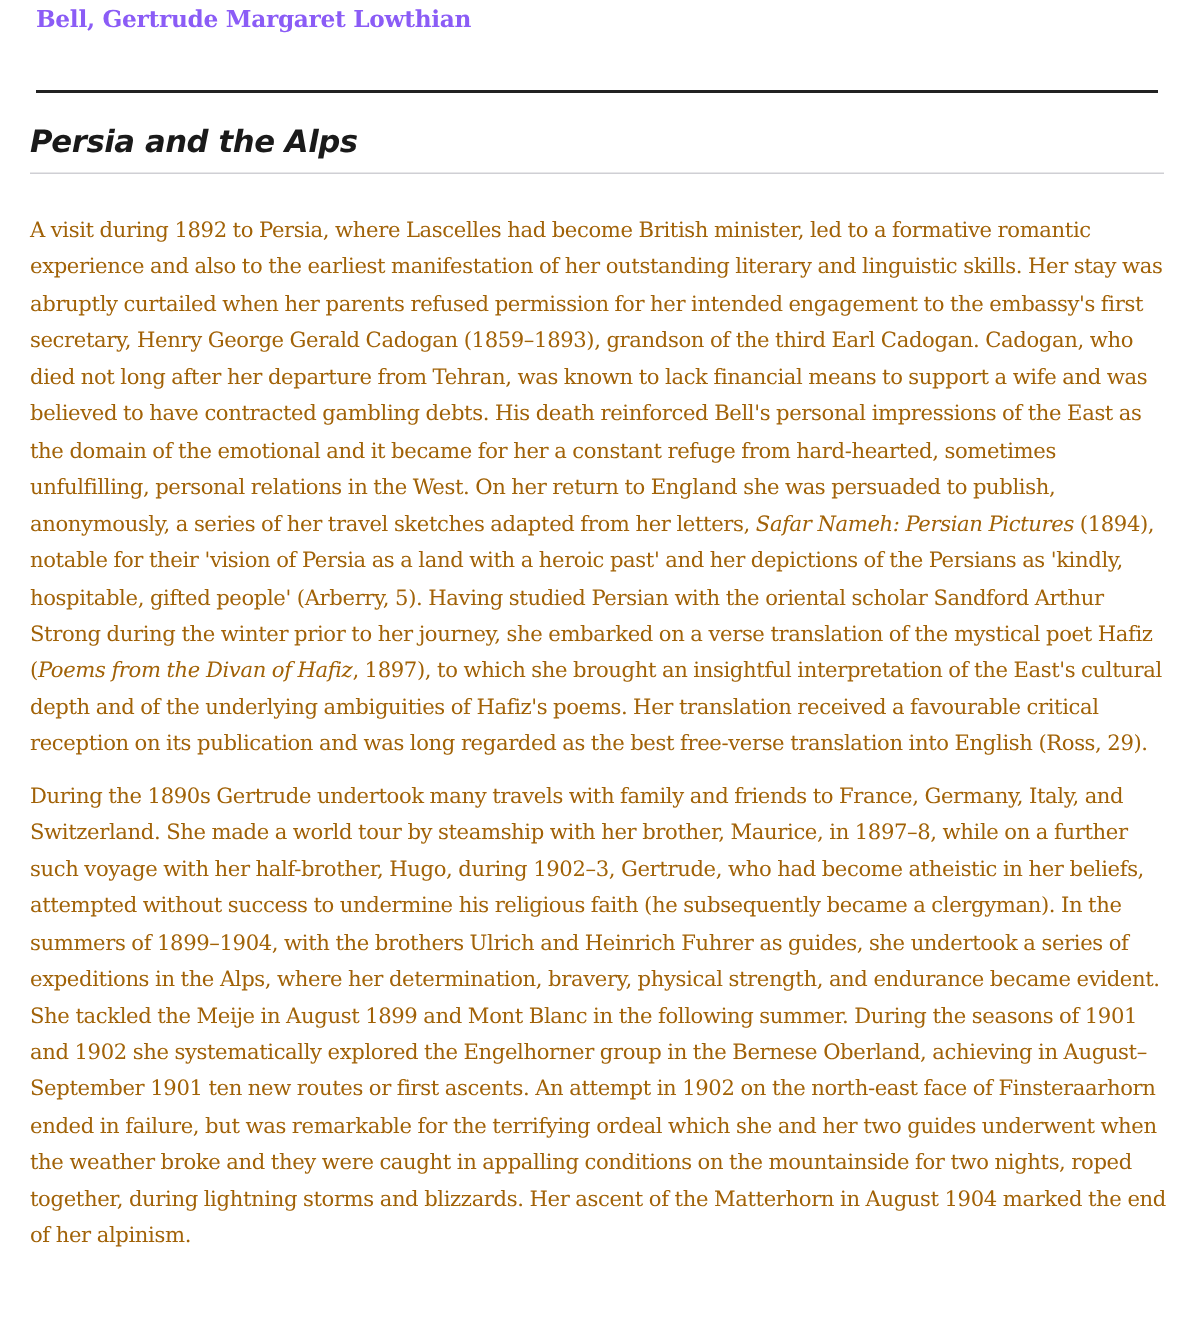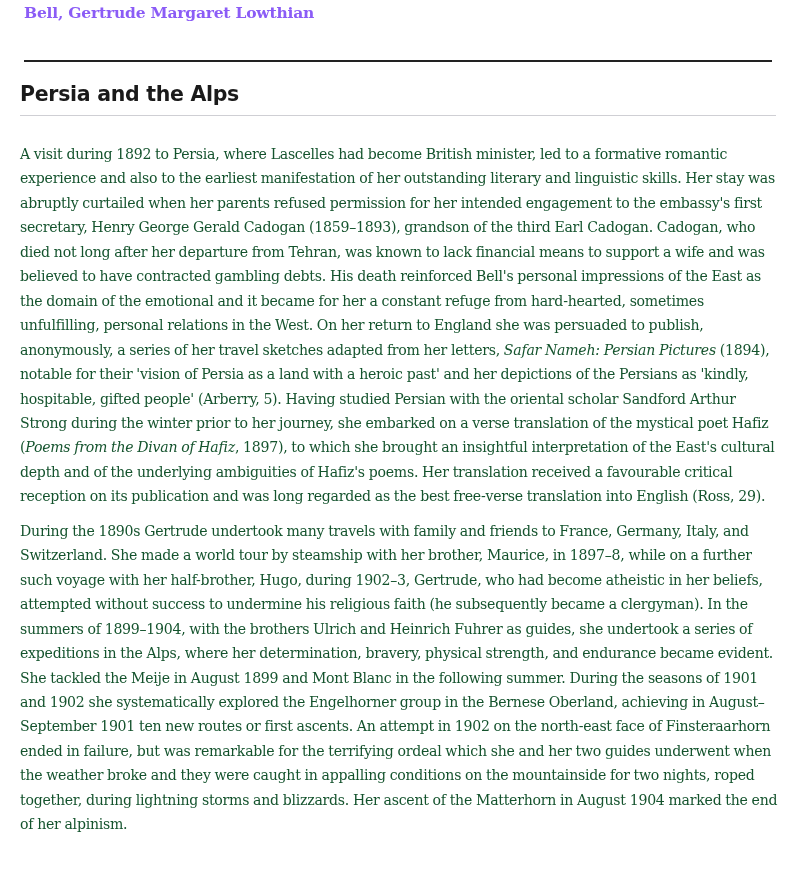--- a/index.html
+++ b/index.html
@@ -36,40 +36,41 @@
     .section-heading {
       position: absolute;
       left: 20px;
       top: 82px;
       margin: 0;
       font-family: "DejaVu Sans", sans-serif;
       font-weight: bold;
       font-size: 20.5px;
       letter-spacing: -0.3px;
       color: #1a1a1a;
+      font-style: italic;
     }
     .section-rule {
       position: absolute;
       left: 20px;
       top: 115px;
       width: 756px;
       height: 1px;
       background: #cfcfd4;
     }
     .article-body {
       position: absolute;
       left: 20px;
       top: 142px;
       width: 762px;
       font-family: "DejaVu Serif", serif;
       font-size: 14.1px;
       line-height: 24.45px;
       letter-spacing: -0.25px;
       word-spacing: -0.3px;
-      color: #14532d;
+      color: #a16207;
     }
     .article-body p {
       margin: 0 0 10px 0;
     }
     .article-body em {
       font-style: italic;
     }
   </style>
 </head>
 <body>

